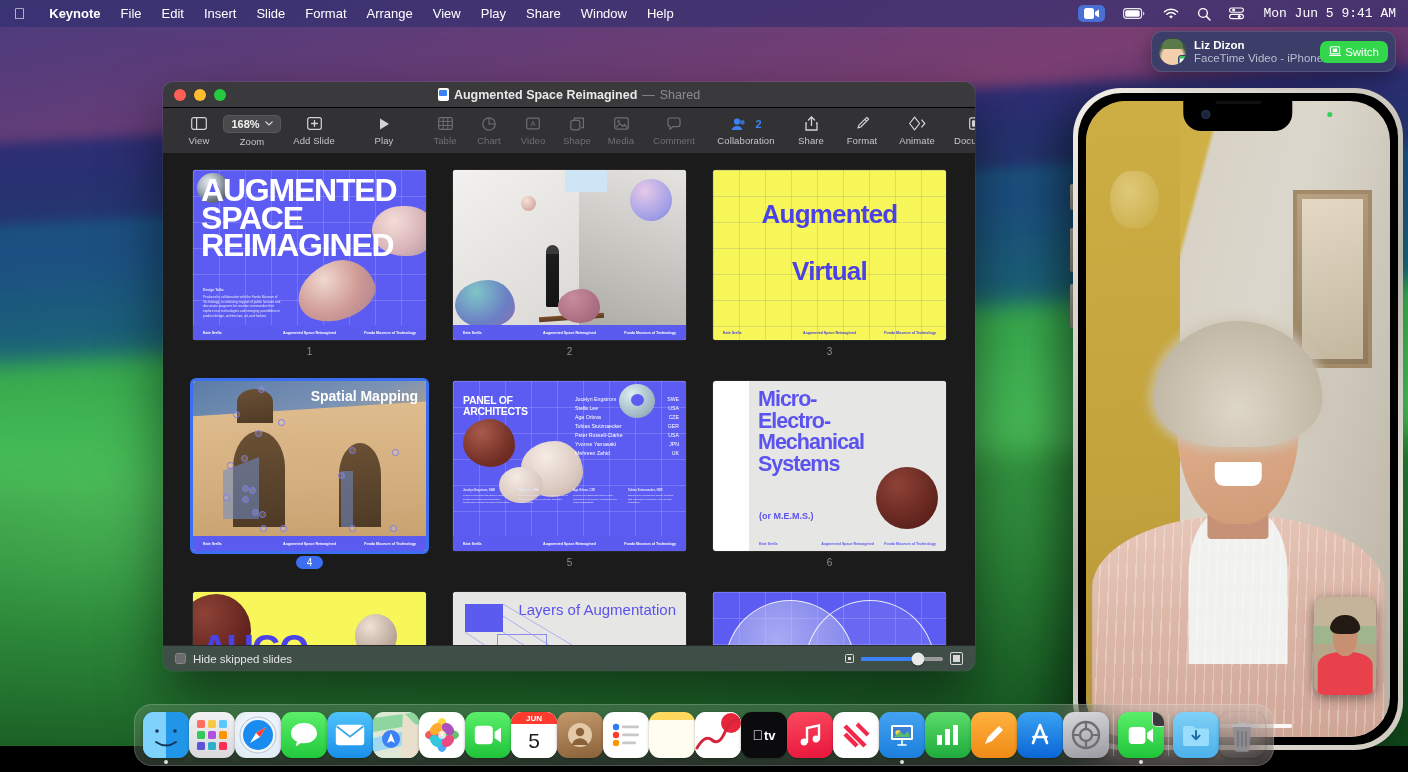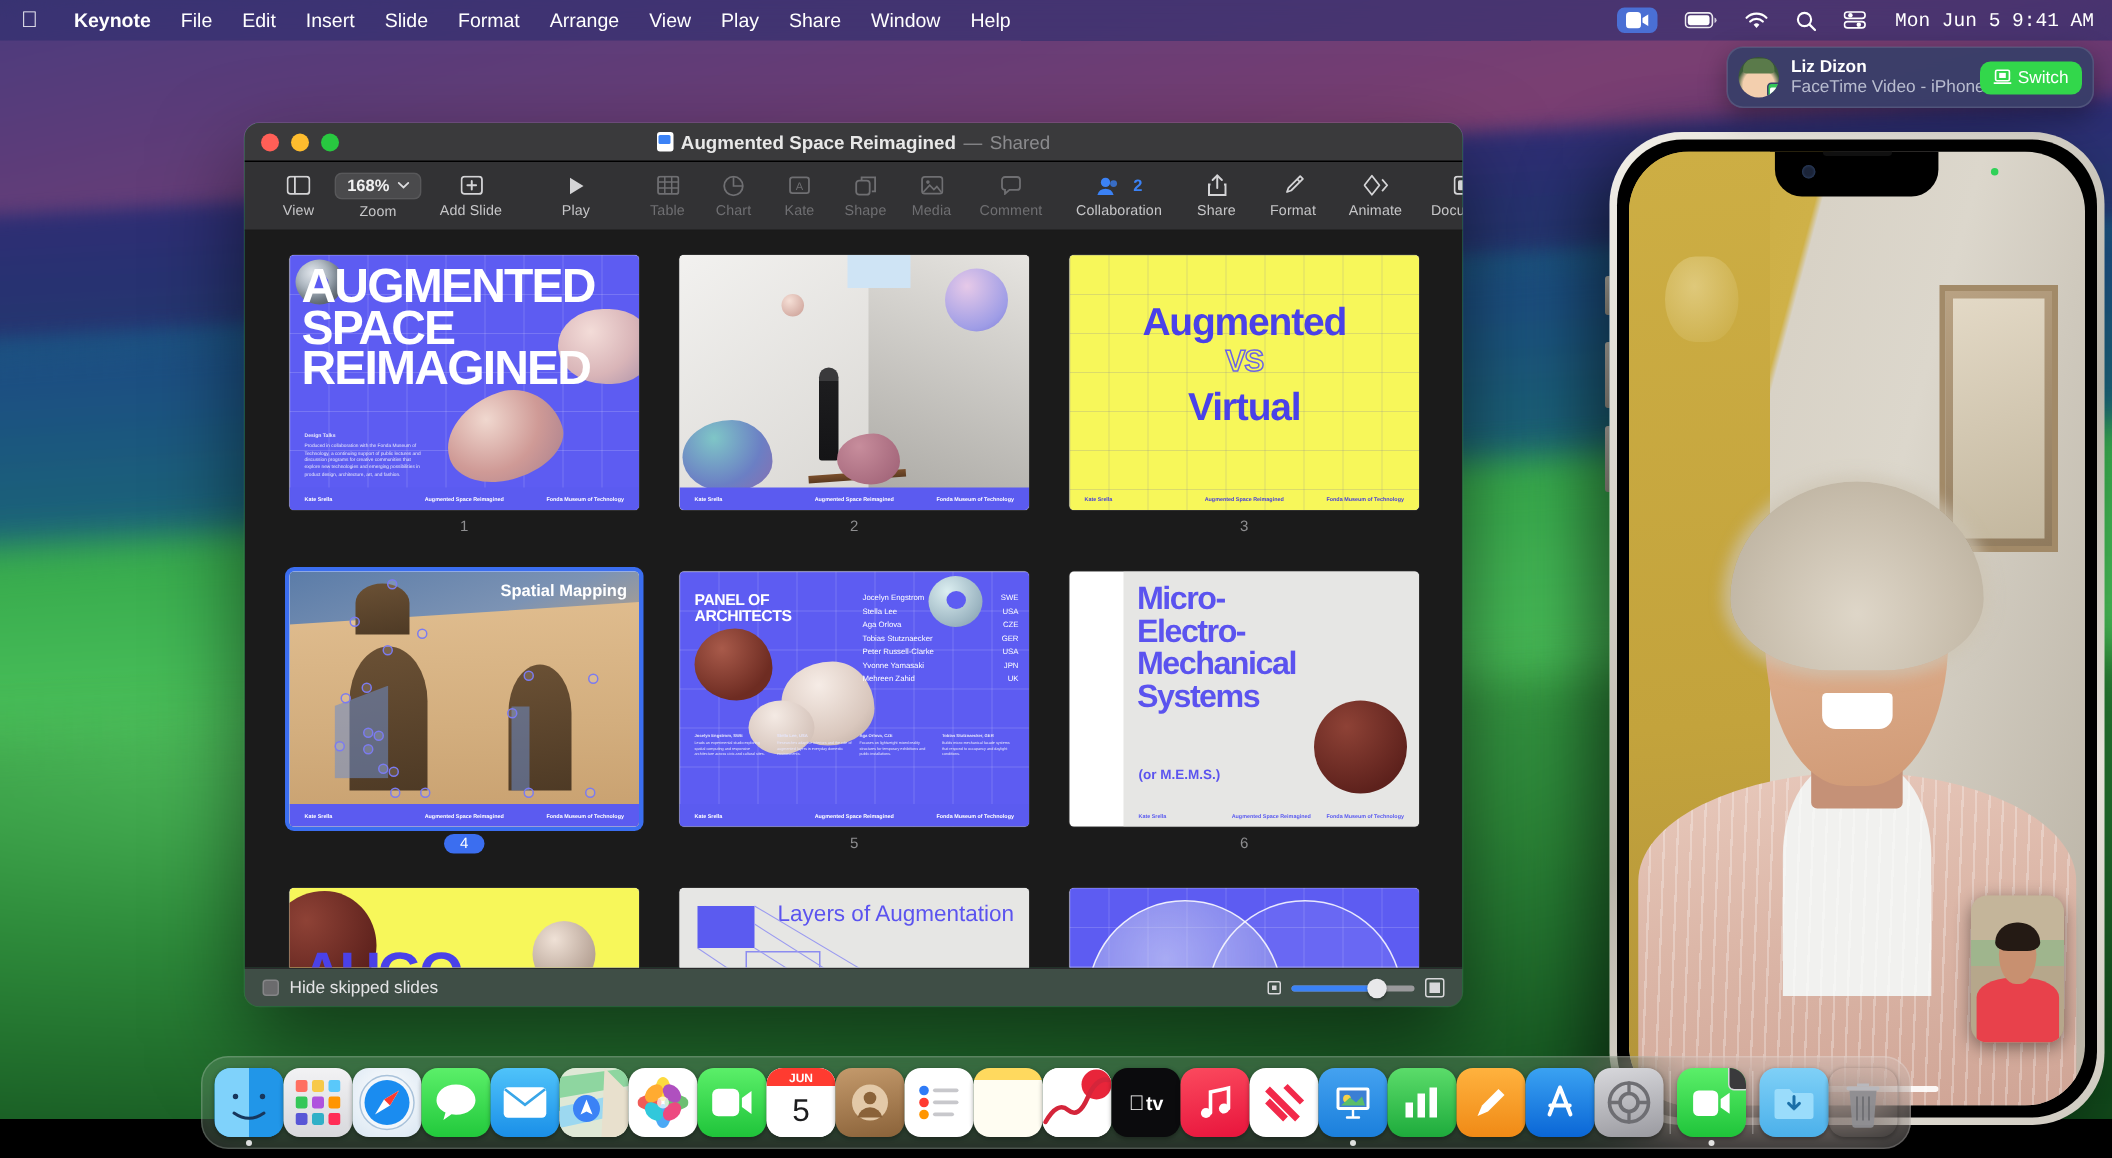--- a/index.html
+++ b/index.html
@@ -248,21 +248,21 @@
   .s4 .wall {
     position:absolute; left:0; bottom:0; width:100%; height:88%;
     background:linear-gradient(178deg,#e0bd8f 0%,#d3ae7e 55%,#c79f6e 100%);
     clip-path:polygon(0 10%,100% 0,100% 100%,0 100%);
   }
   .s4 .arch {
     position:absolute; background:linear-gradient(170deg,#6b5135,#4e3a25);
     border-radius:50% 50% 0 0 / 38% 38% 0 0;
   }
   .s4 .title {
-    position:absolute; right:8px; top:7px; font-size:11px; font-weight:bold; color:#fff;
+    position:absolute; right:8px; top:7px; font-size:14px; font-weight:bold; color:#fff;
   }
   .s4 .pt {
     position:absolute; width:7px; height:7px; border-radius:50%;
     border:1.2px solid #7b7bf0; background:rgba(255,255,255,.12);
   }
   .s4 .hl { position:absolute; background:rgba(110,140,200,.55); }
 
   .s5 { position:absolute; inset:0; background:#5d5cf2; }
   .s5 .hd {
     position:absolute; left:10px; top:14px; font-size:10.5px; line-height:1.02;
@@ -680,21 +680,21 @@
       </span>
       <span class="lbl">Chart</span>
     </div>
     <div class="tb dim">
       <span class="gl">
         <svg width="14" height="13" viewBox="0 0 14 13">
             <rect x="0.7" y="1.2" width="12.6" height="10.6" rx="1.6" fill="none" stroke="currentColor" stroke-width="1.2"></rect>
             <text x="7" y="9.4" font-size="7.4" text-anchor="middle" fill="currentColor" font-family="Liberation Sans, sans-serif">A</text>
           </svg>
       </span>
-      <span class="lbl">Kate</span>
+      <span class="lbl">Video</span>
     </div>
     <div class="tb dim">
       <span class="gl">
         <svg width="15" height="14" viewBox="0 0 15 14">
             <rect x="0.8" y="3.4" width="9" height="9.4" rx="2" fill="none" stroke="currentColor" stroke-width="1.2"></rect>
             <path d="M4.4 3.4 V1.2 h9 v9.4 h-2.2" fill="none" stroke="currentColor" stroke-width="1.2"></path>
           </svg>
       </span>
       <span class="lbl">Shape</span>
     </div>
@@ -823,21 +823,20 @@
           </div>
         </div>
         <div class="sl-num"><span>2</span></div>
       </div>
 
       <div class="sl-cell">
         <div class="sl-thumb">
           <div class="s3">
             <div class="grid-ov"></div>
             <div class="t1">Augmented</div>
-            <div class="t2">VS</div>
             <div class="t3">Virtual</div>
             <div class="sfooter onyellow">
               <span>Kate Srella</span>
               <span>Augmented Space Reimagined</span>
               <span>Fonda Museum of Technology</span>
             </div>
           </div>
         </div>
         <div class="sl-num"><span>3</span></div>
       </div>

